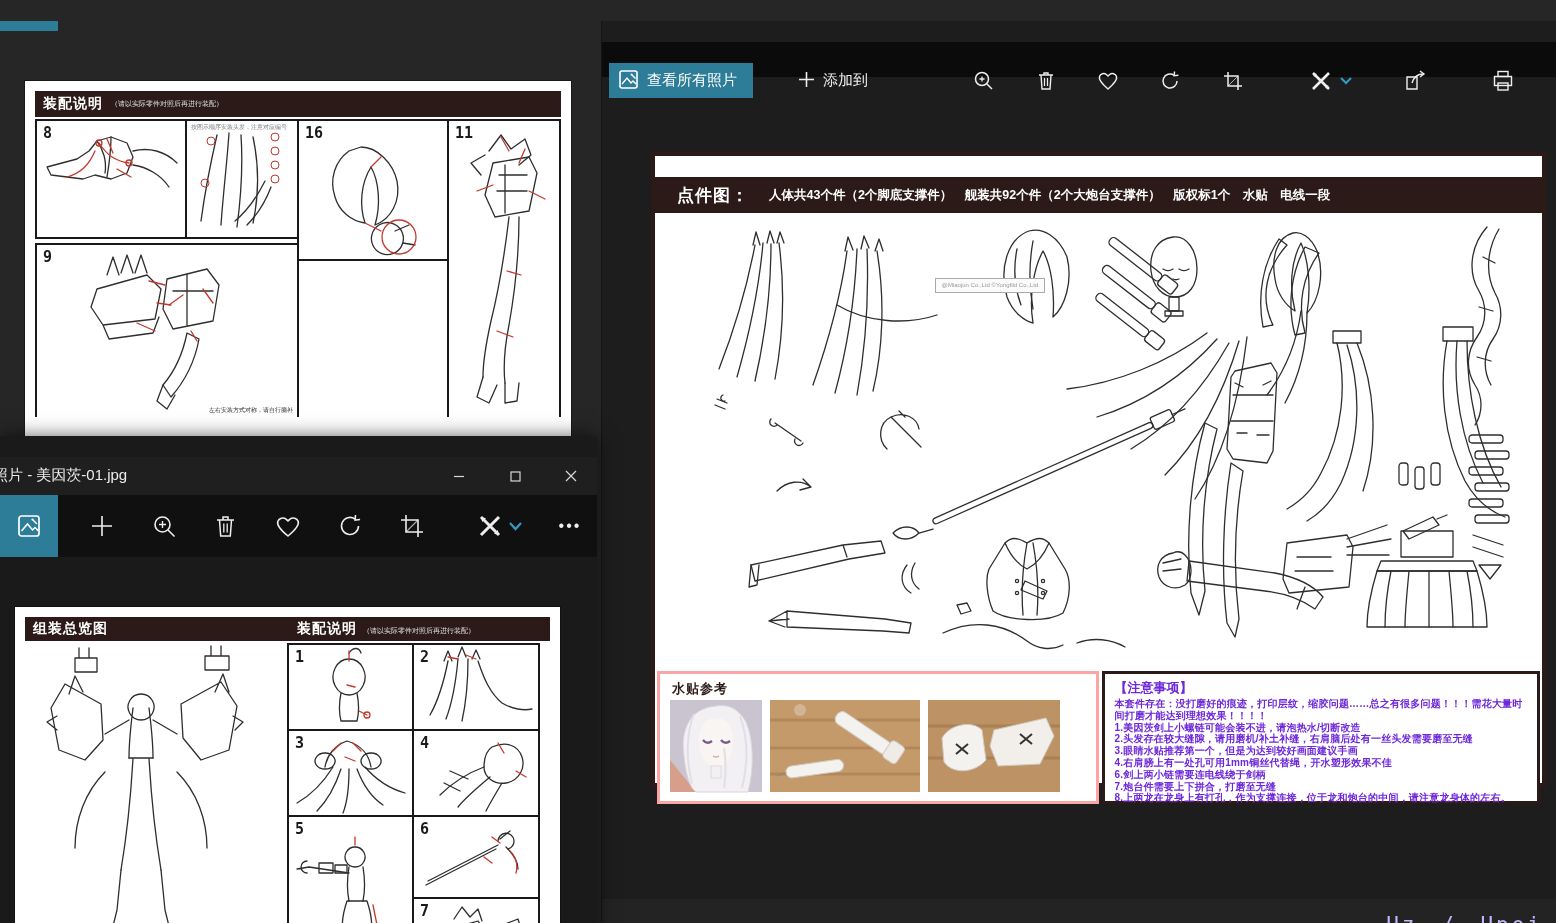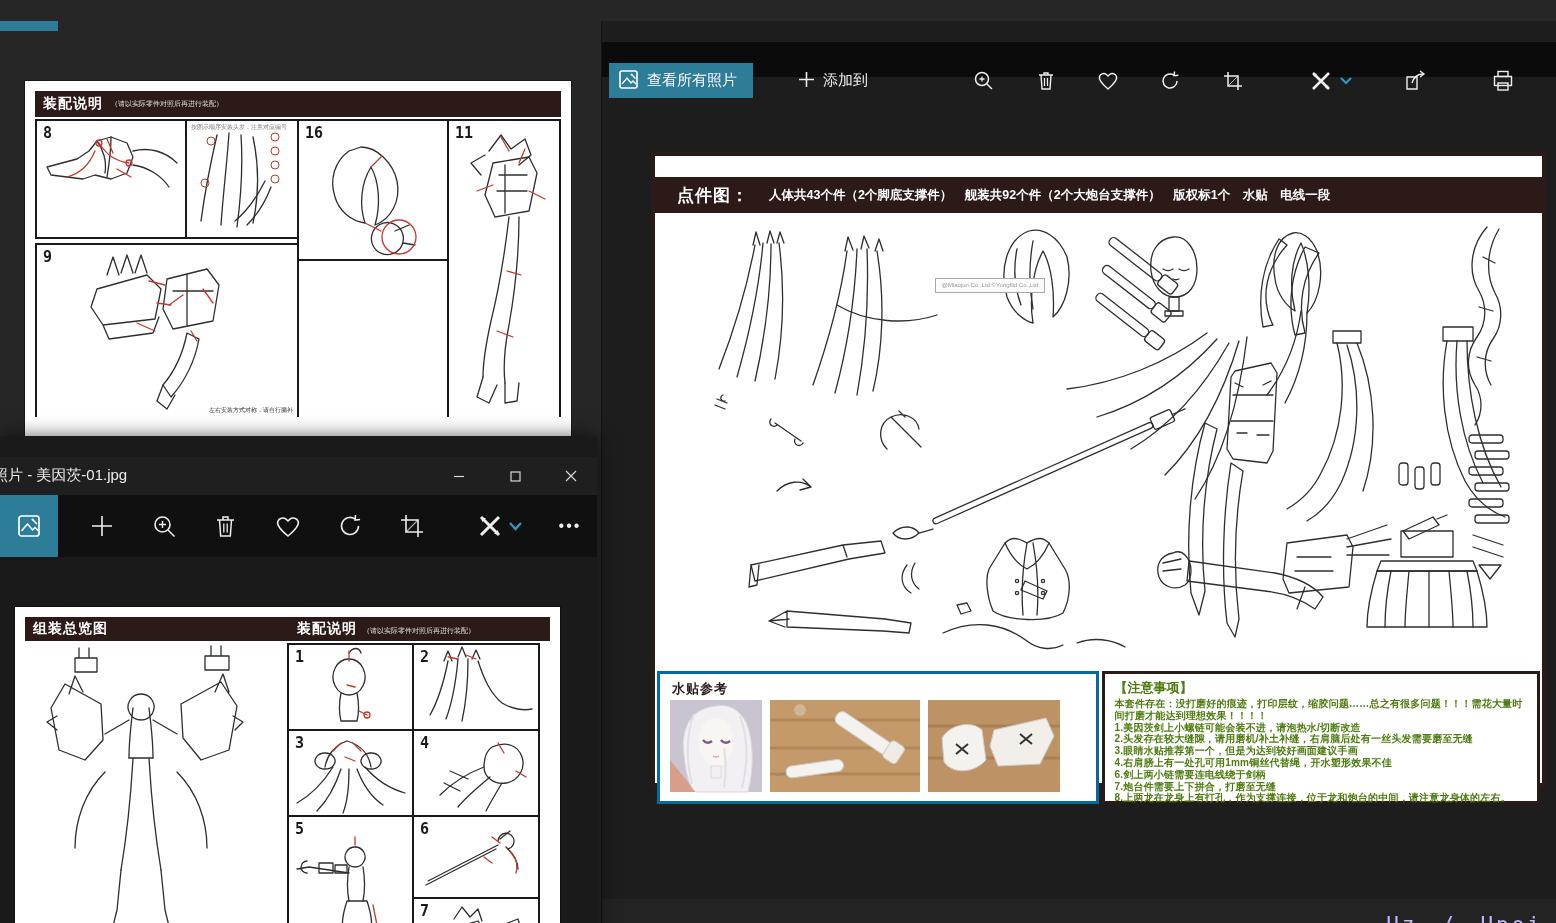--- a/index.html
+++ b/index.html
@@ -21,25 +21,25 @@
   
   .parts-sheet{left:49px;top:110px;width:895px;height:635px;background:#fff;border:4px solid #2b1a17;box-sizing:border-box;}
   .ps-header{left:0;top:0;width:100%;height:36px;background:#2b1a17;color:#fff;display:flex;align-items:center;
     padding-left:22px;box-sizing:border-box;gap:20px;white-space:nowrap;}
   .ps-header .t1{font-size:17px;font-weight:bold;letter-spacing:1px;}
   .ps-header .t2{font-size:12.5px;font-weight:bold;}
   .ps-main{left:2px;top:36px;width:883px;height:458px;background:#fff;overflow:hidden;}
   .maker-label{left:278px;top:44px;width:108px;height:13px;border:1px solid #aaa;background:#fbfbfb;
     color:#999;font-size:6px;line-height:13px;text-align:center;overflow:hidden;white-space:nowrap;}
   .ps-bottom{left:2px;top:494px;width:883px;height:133px;display:flex;}
-  .decal-box{width:437px;height:127px;border:3px solid #0369a1;margin-right:3px;position:relative;background:#fff;}
+  .decal-box{width:437px;height:127px;border:3px solid #fca5a5;margin-right:3px;position:relative;background:#fff;}
   .decal-title{position:absolute;left:12px;top:6px;font-size:13px;font-weight:bold;color:#2b1a17;letter-spacing:1px;}
   .decal-photos{position:absolute;left:10px;top:26px;display:flex;gap:8px;}
   .notes-box{width:434px;height:127px;border:3px solid #2b1a17;position:relative;background:#fff;box-sizing:content-box;}
-  .notes-inner{position:absolute;left:10px;top:4px;right:6px;color:#4d7c0f;}
+  .notes-inner{position:absolute;left:10px;top:4px;right:6px;color:#6d28d9;}
   .notes-title{font-size:13px;font-weight:bold;margin:1px 0 1px 0;}
   .note-line{font-size:10px;line-height:11.8px;font-weight:600;letter-spacing:.2px;}
   
   .sheet{background:#fff;box-sizing:border-box;box-shadow:0 0 0 1px rgba(0,0,0,.35);}
   .sheet-pad{position:absolute;inset:0;padding:10px;box-sizing:border-box;}
   .brown-bar{background:#2b1a17;color:#fff;display:flex;align-items:baseline;gap:8px;padding:0 8px;box-sizing:border-box;}
   .brown-bar .big{font-size:14px;font-weight:bold;letter-spacing:1px;}
   .brown-bar .small{font-size:7px;opacity:.85;}
   .panel{position:absolute;border:2px solid #191919;box-sizing:border-box;background:#fff;overflow:hidden;}
   .pnum{position:absolute;left:6px;top:3px;font-family:"DejaVu Sans Mono",monospace;font-weight:bold;

